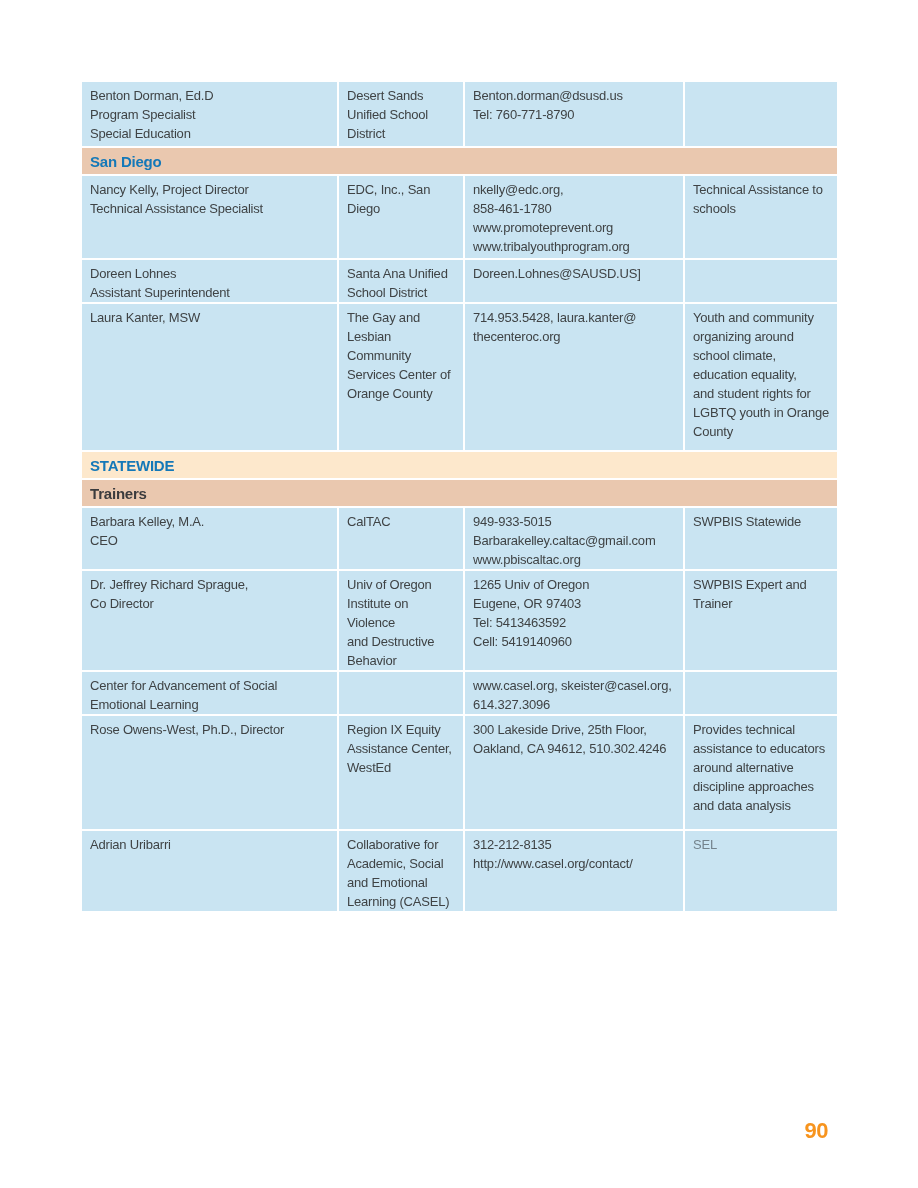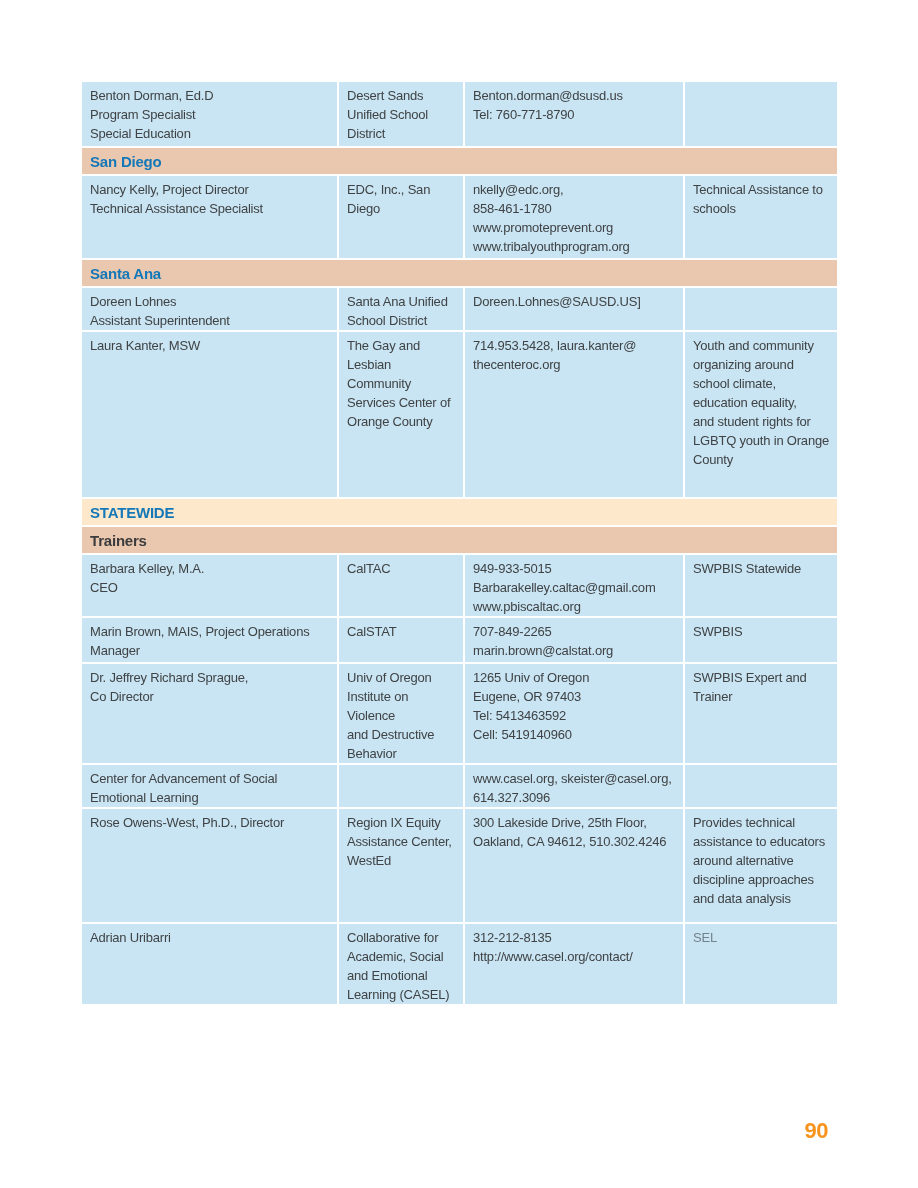--- a/index.html
+++ b/index.html
@@ -50,21 +50,21 @@
   tr.sec-light td { background: #fde8cc; }
   tr.sec-bluetext td { color: #1478b8; }
   tr.sec-darktext td { color: #3b3b3d; }
   tr.h26 td  { height: 26px; }
   tr.h40 td  { height: 40px; }
   tr.h62 td  { height: 44px; }
   tr.h64 td  { height: 64px; }
   tr.h78 td  { height: 78px; margin-top: 24px; }
   tr.h82 td  { height: 82px; }
   tr.h104 td { height: 113px; }
-  tr.h142 td { height: 165px; }
+  tr.h142 td { height: 146px; }
   .page-num {
     position: absolute;
     top: 1118px;
     right: 90px;
     color: #f7941e;
     font-size: 22px;
     font-weight: 800;
     letter-spacing: -0.5px;
     font-family: "Liberation Sans", sans-serif;
   }
@@ -104,23 +104,20 @@
       <td class="cell">EDC, Inc., San
 Diego</td>
       <td class="cell">nkelly@edc.org,
 858-461-1780
 www.promoteprevent.org
 www.tribalyouthprogram.org</td>
       <td class="cell">Technical Assistance to
 schools</td>
     </tr>
 
-    <tr class="sec sec-tan sec-bluetext h26">
-      <td colspan="4">Santa Ana</td>
-    </tr>
 
     <tr class="h40">
       <td class="cell">Doreen Lohnes
 Assistant Superintendent</td>
       <td class="cell">Santa Ana Unified
 School District</td>
       <td class="cell">Doreen.Lohnes@SAUSD.US]</td>
       <td class="cell"></td>
     </tr>
 
@@ -152,28 +149,20 @@
     <tr class="h62">
       <td class="cell">Barbara Kelley, M.A.
 CEO</td>
       <td class="cell">CalTAC</td>
       <td class="cell">949-933-5015
 Barbarakelley.caltac@gmail.com
 www.pbiscaltac.org</td>
       <td class="cell">SWPBIS Statewide</td>
     </tr>
 
-    <tr class="h62">
-      <td class="cell">Marin Brown, MAIS, Project Operations
-Manager</td>
-      <td class="cell">CalSTAT</td>
-      <td class="cell">707-849-2265
-marin.brown@calstat.org</td>
-      <td class="cell">SWPBIS</td>
-    </tr>
 
     <tr class="h82">
       <td class="cell">Dr. Jeffrey Richard Sprague,
 Co Director</td>
       <td class="cell">Univ of Oregon
 Institute on Violence
 and Destructive
 Behavior</td>
       <td class="cell">1265 Univ of Oregon
 Eugene, OR 97403

